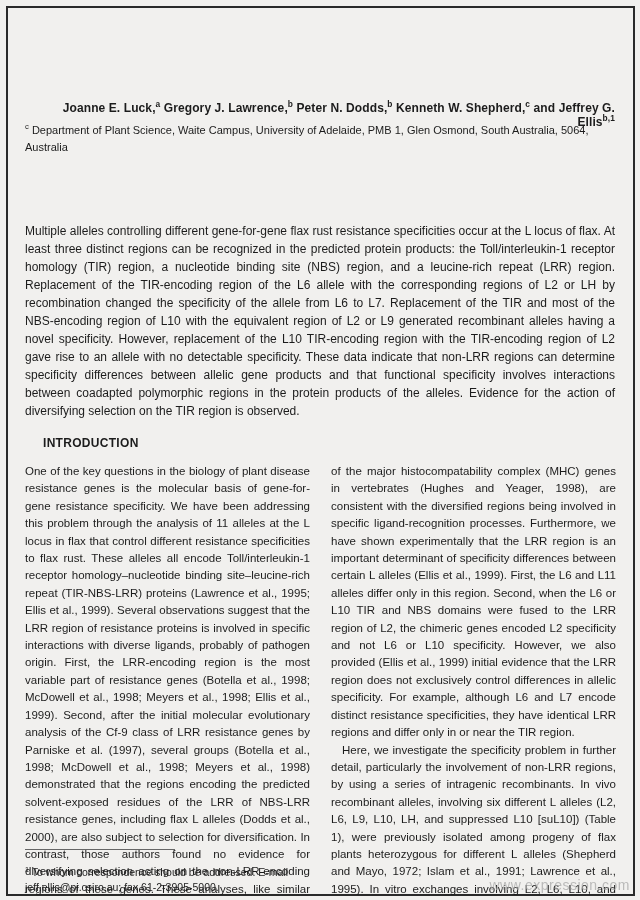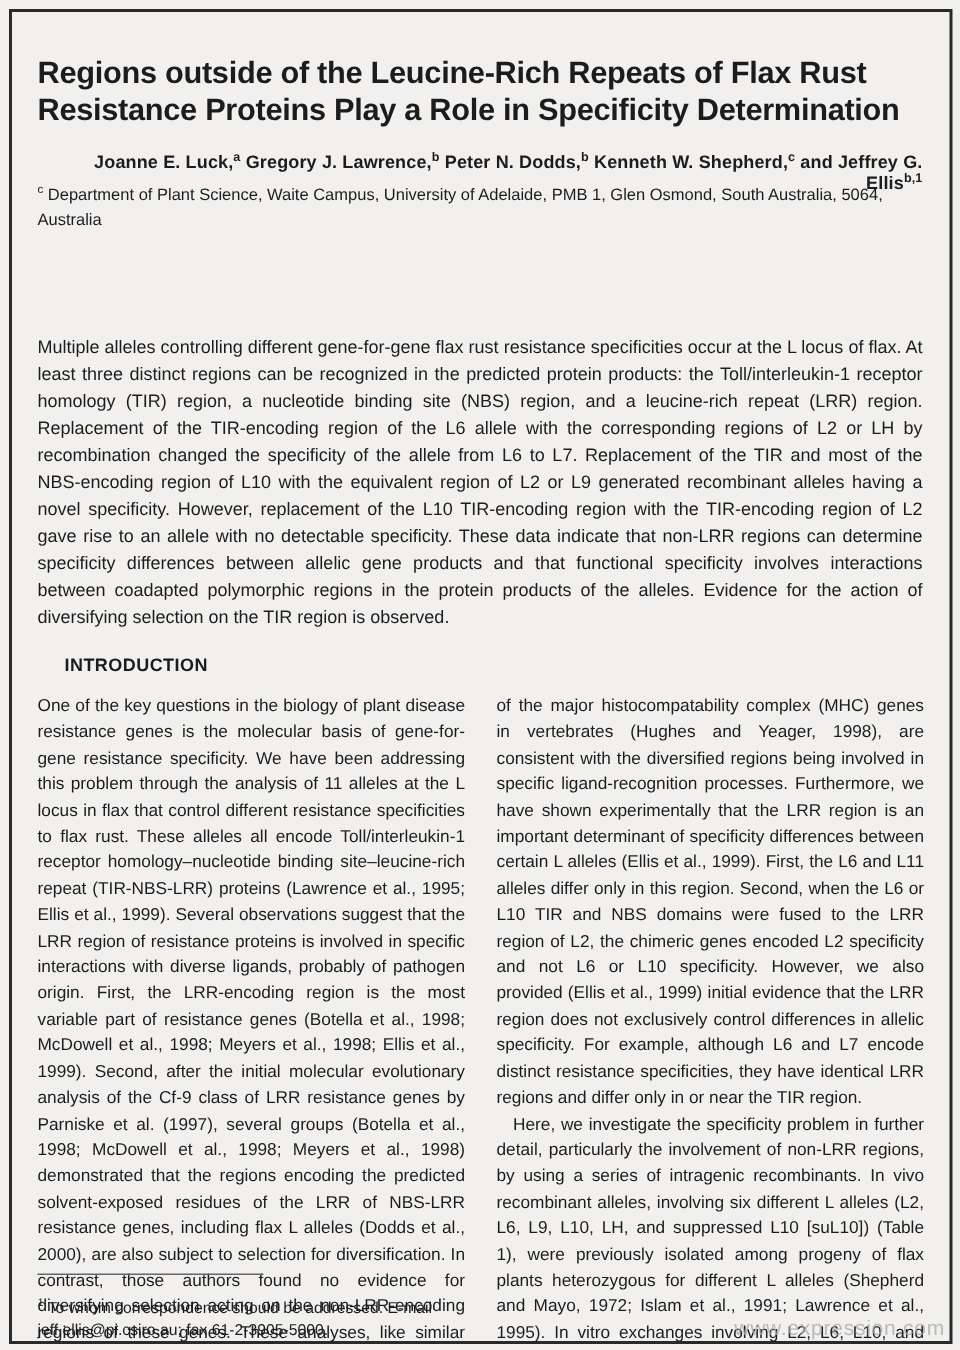--- a/index.html
+++ b/index.html
@@ -89,22 +89,20 @@
     opacity:0.75;
     letter-spacing:0.5px;
   }
 </style>
 </head>
 <body>
 
 <div class="page">
   <div class="scan-border"></div>
 
-  <h1 class="title">Regions outside of the Leucine-Rich Repeats of Flax Rust
-Resistance Proteins Play a Role in Specificity Determination</h1>
 
   <div class="authors">
     <span><span>Joanne E. Luck,</span><sup>a</sup></span><span><span> Gregory J. Lawrence,</span><sup>b</sup></span><span><span> Peter N. Dodds,</span><sup>b</sup></span><span><span> Kenneth W. Shepherd,</span><sup>c</sup></span><span><span> and Jeffrey G. Ellis</span><sup>b,1</sup></span>
   </div>
 
   <div class="affils">
     <p class="affil"><sup>c</sup><span> Department of Plant Science, Waite Campus, University of Adelaide, PMB 1, Glen Osmond, South Australia, 5064, Australia</span></p>
   </div>
 
   <p class="abstract">Multiple alleles controlling different gene-for-gene flax rust resistance specificities occur at the L locus of flax. At least three distinct regions can be recognized in the predicted protein products: the Toll/interleukin-1 receptor homology (TIR) region, a nucleotide binding site (NBS) region, and a leucine-rich repeat (LRR) region. Replacement of the TIR-encoding region of the L6 allele with the corresponding regions of L2 or LH by recombination changed the specificity of the allele from L6 to L7. Replacement of the TIR and most of the NBS-encoding region of L10 with the equivalent region of L2 or L9 generated recombinant alleles having a novel specificity. However, replacement of the L10 TIR-encoding region with the TIR-encoding region of L2 gave rise to an allele with no detectable specificity. These data indicate that non-LRR regions can determine specificity differences between allelic gene products and that functional specificity involves interactions between coadapted polymorphic regions in the protein products of the alleles. Evidence for the action of diversifying selection on the TIR region is observed.</p>

